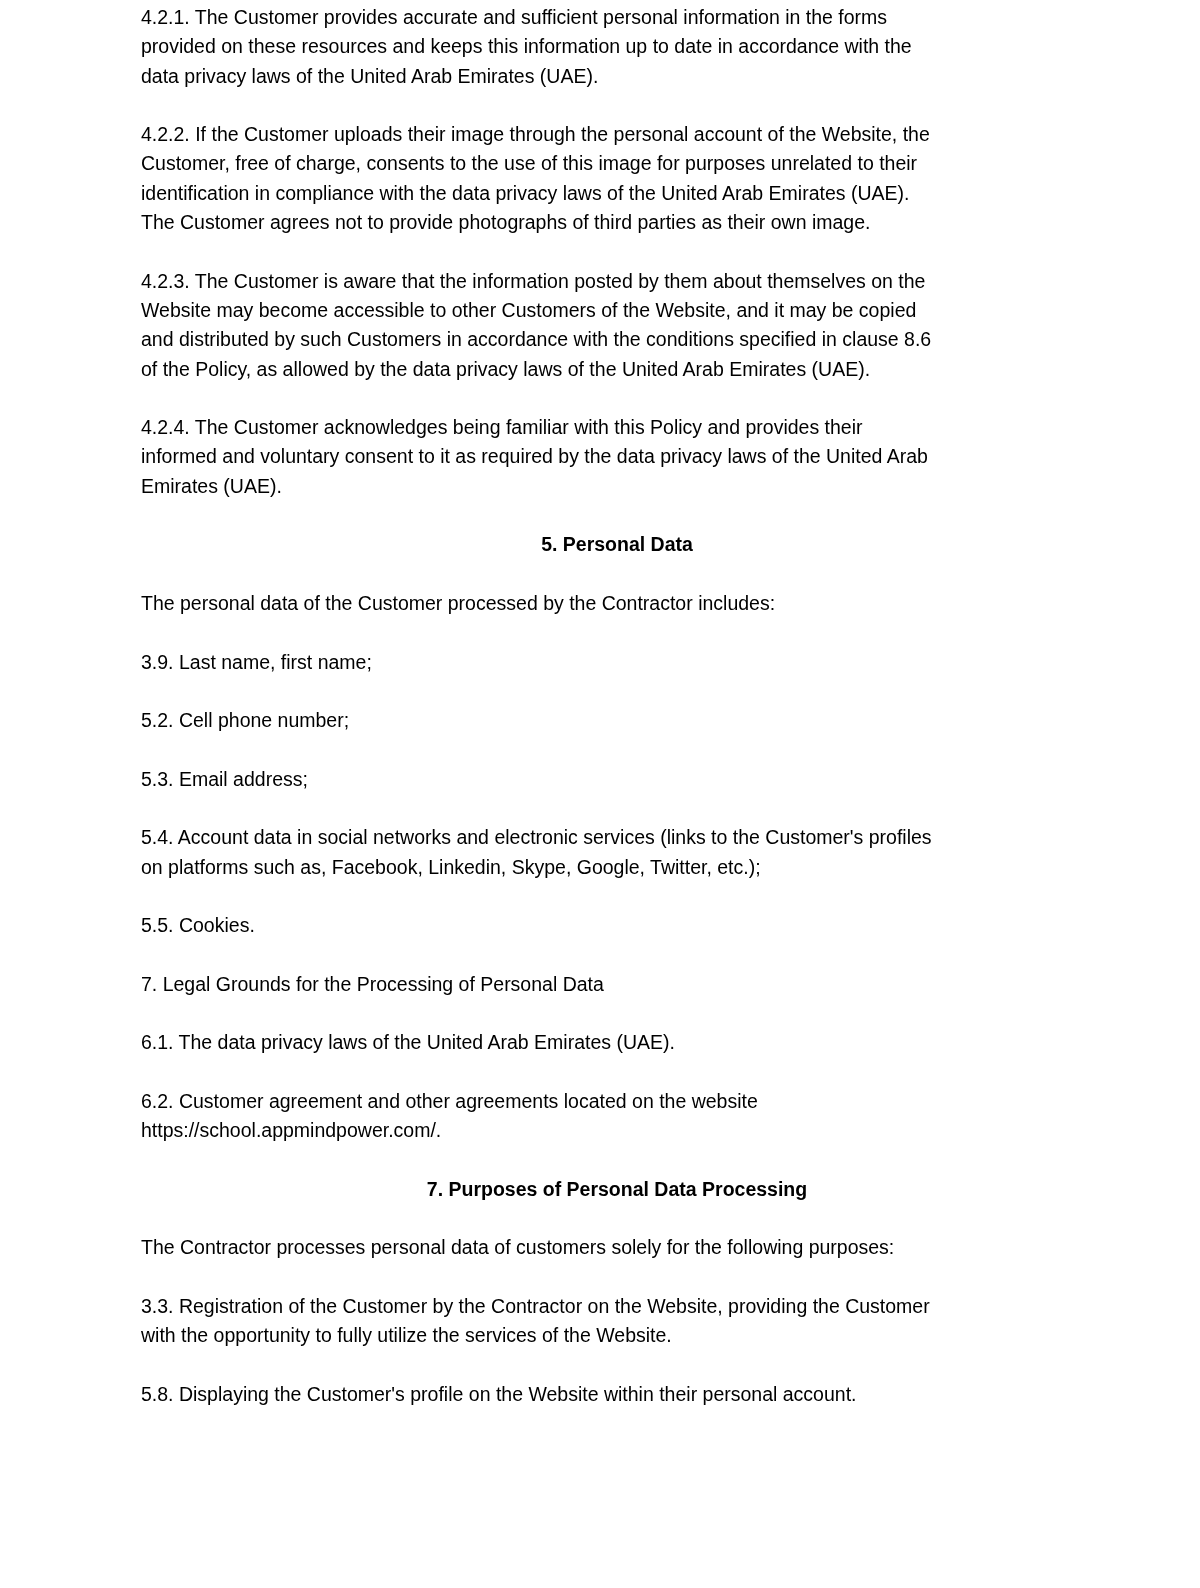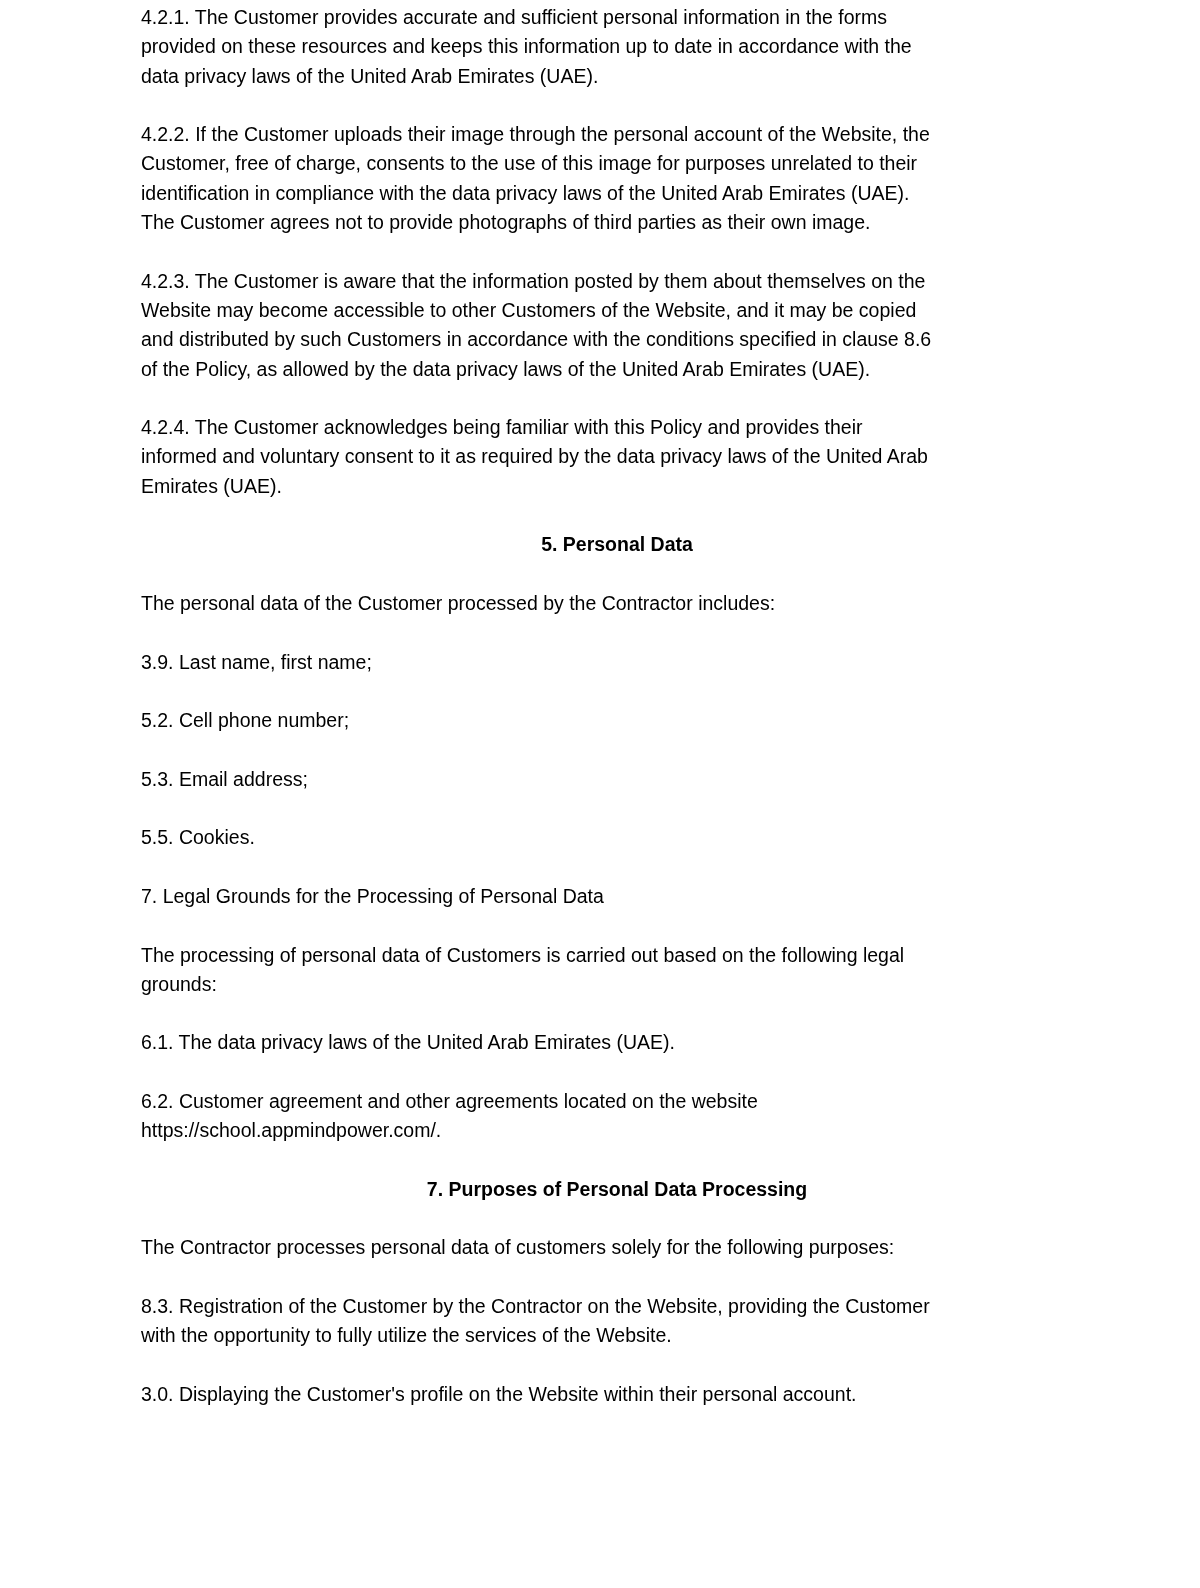--- a/index.html
+++ b/index.html
@@ -48,26 +48,26 @@
 and distributed by such Customers in accordance with the conditions specified in clause 8.6
 of the Policy, as allowed by the data privacy laws of the United Arab Emirates (UAE).</p>
       <p class="para">4.2.4. The Customer acknowledges being familiar with this Policy and provides their
 informed and voluntary consent to it as required by the data privacy laws of the United Arab
 Emirates (UAE).</p>
       <p class="para heading">5. Personal Data</p>
       <p class="para">The personal data of the Customer processed by the Contractor includes:</p>
       <p class="para">3.9. Last name, first name;</p>
       <p class="para">5.2. Cell phone number;</p>
       <p class="para">5.3. Email address;</p>
+      <p class="para">5.4. Account data in social networks and electronic services (links to the Customer's profiles
+on platforms such as, Facebook, Linkedin, Skype, Google, Twitter, etc.);</p>
       <p class="para">5.5. Cookies.</p>
       <p class="para">7. Legal Grounds for the Processing of Personal Data</p>
-      <p class="para">The processing of personal data of Customers is carried out based on the following legal
-grounds:</p>
       <p class="para">6.1. The data privacy laws of the United Arab Emirates (UAE).</p>
       <p class="para">6.2. Customer agreement and other agreements located on the website
 https://school.appmindpower.com/.</p>
       <p class="para heading">7. Purposes of Personal Data Processing</p>
       <p class="para">The Contractor processes personal data of customers solely for the following purposes:</p>
-      <p class="para">8.3. Registration of the Customer by the Contractor on the Website, providing the Customer
+      <p class="para">3.3. Registration of the Customer by the Contractor on the Website, providing the Customer
 with the opportunity to fully utilize the services of the Website.</p>
-      <p class="para">3.0. Displaying the Customer's profile on the Website within their personal account.</p>
+      <p class="para">5.8. Displaying the Customer's profile on the Website within their personal account.</p>
     </div>
 </main>
 
 </body></html>

